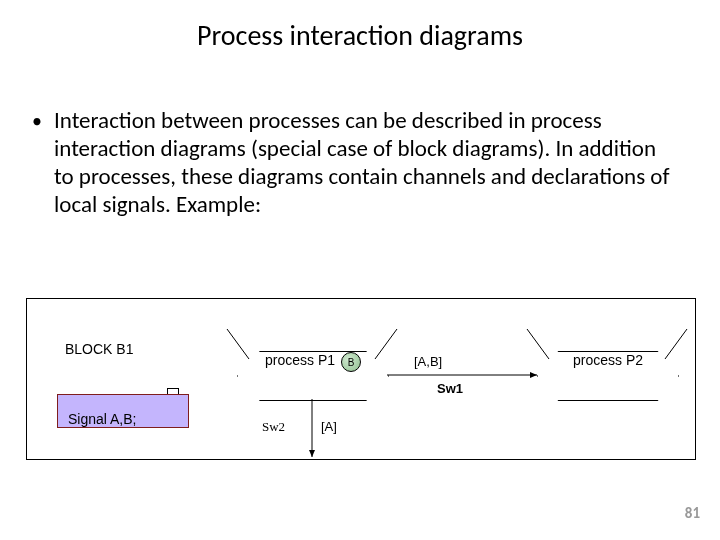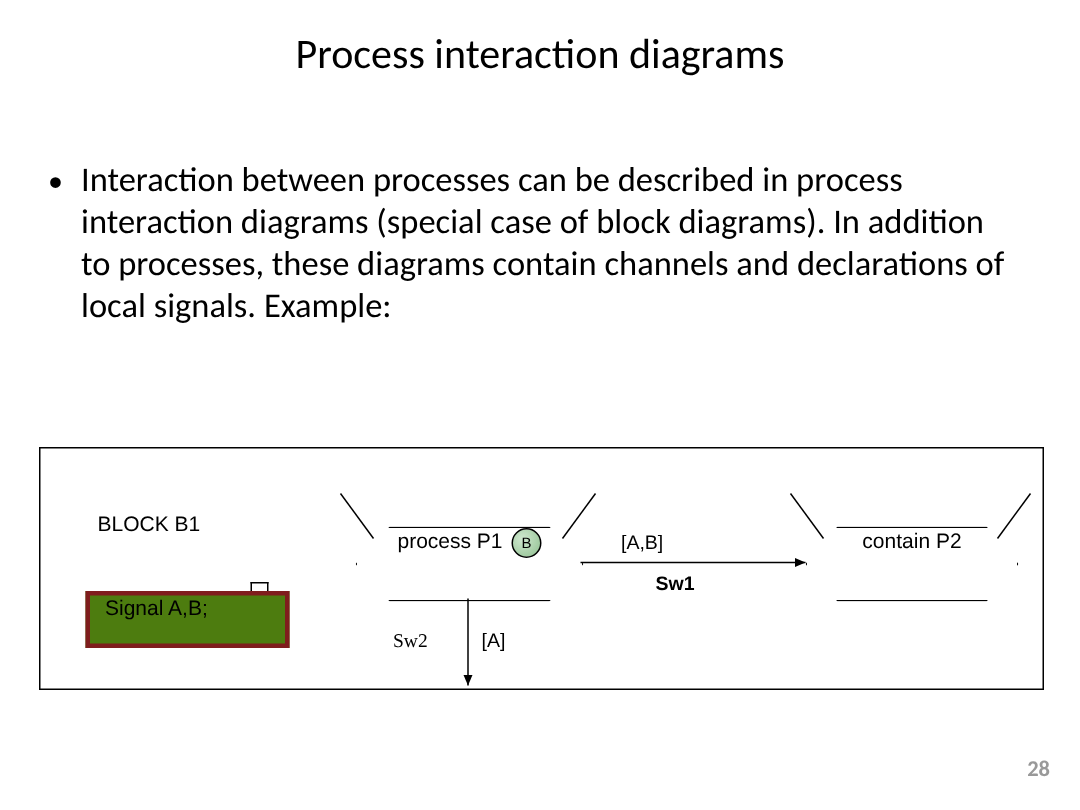--- a/index.html
+++ b/index.html
@@ -5,21 +5,21 @@
   html,body{margin:0;padding:0;width:720px;height:540px;background:#fff;font-family:Calibri,Arial,sans-serif;color:#000;}
   .slide{position:relative;width:720px;height:540px;}
   .title{position:absolute;top:18px;left:0;width:720px;text-align:center;font-size:28px;font-weight:400;}
   .body-text{position:absolute;top:106px;left:32px;width:640px;font-size:23px;line-height:1.22;}
   .bullet{display:flex;}
   .bullet .dot{flex:0 0 22px;}
   .dot::before{content:'\2022';font-size:20px;line-height:28px;}
   .page-num{position:absolute;right:20px;bottom:18px;font-size:15px;font-weight:700;color:#999;}
   .figure{position:absolute;left:26px;top:298px;width:668px;height:160px;border:1px solid #000;background:#fff;}
   .blk-label{position:absolute;left:38px;top:18px;font:14px Arial;margin-top:24px;}
-  .sig-box{position:absolute;left:30px;top:95px;width:120px;height:32px;border:3px solid #7f1d1d;background:#4d7c0f;display:flex;align-items:flex-start;padding-left:10px;font:14px Arial;}
+  .sig-box{position:absolute;left:30px;top:95px;width:120px;height:32px;border:1px solid #7f1d1d;background:#c4b5fd;display:flex;align-items:flex-end;padding-left:10px;font:14px Arial;}
   .sig-notch{position:absolute;left:140px;top:89px;width:10px;height:6px;border-left:1px solid #000;border-right:1px solid #000;border-top:1px solid #000;background:#fff;}
   .hex{position:absolute;border:1px solid #000;background:#fff;clip-path:polygon(15% 0,85% 0,100% 50%,85% 100%,15% 100%,0 50%);display:flex;align-items:flex-start;justify-content:center;font:14px Arial;gap:6px;}
   .p1{left:210px;top:52px;width:150px;height:48px;}
   .p2{left:510px;top:52px;width:140px;height:48px;}
   .state-b{width:18px;height:18px;border-radius:50%;border:1px solid #000;background:radial-gradient(circle at 35% 35%,#cfe8cf,#8fbf8f);display:flex;align-items:center;justify-content:center;font:10px Arial;}
   svg.wires{position:absolute;left:0;top:0;width:668px;height:160px;}
   .wire-lbl{position:absolute;font:13px Arial;}
 </style>
 </head>
 <body>
@@ -42,21 +42,21 @@
     <div class="sig-box">
       <span>Signal A,B;</span>
     </div>
 
     <div class="hex p1">
       <span>process P1</span>
       <span class="state-b">B</span>
     </div>
 
     <div class="hex p2">
-      <span>contain P2</span>
+      <span>process P2</span>
     </div>
 
     <svg class="wires">
       <defs>
         <marker id="arr" markerWidth="8" markerHeight="8" refX="7" refY="3" orient="auto">
           <path d="M0,0 L7,3 L0,6 Z" fill="#000"></path>
         </marker>
       </defs>
       <line x1="360" y1="76" x2="510" y2="76" stroke="#000" stroke-width="1" marker-end="url(#arr)"></line>
       <line x1="285" y1="100" x2="285" y2="158" stroke="#000" stroke-width="1" marker-end="url(#arr)"></line>
@@ -65,14 +65,14 @@
       <line x1="500" y1="30" x2="522" y2="60" stroke="#000" stroke-width="1"></line>
       <line x1="660" y1="30" x2="638" y2="60" stroke="#000" stroke-width="1"></line>
     </svg>
 
     <div class="wire-lbl" style="left:387px;top:55px;">[A,B]</div>
     <div class="wire-lbl" style="left:410px;top:82px;font-weight:bold;">Sw1</div>
     <div class="wire-lbl" style="left:235px;top:120px;font-family:Liberation Serif, serif;">Sw2</div>
     <div class="wire-lbl" style="left:294px;top:120px;">[A]</div>
   </div>
 
-  <div class="page-num">28</div>
+  <div class="page-num">81</div>
 </div>
 
 </body></html>

